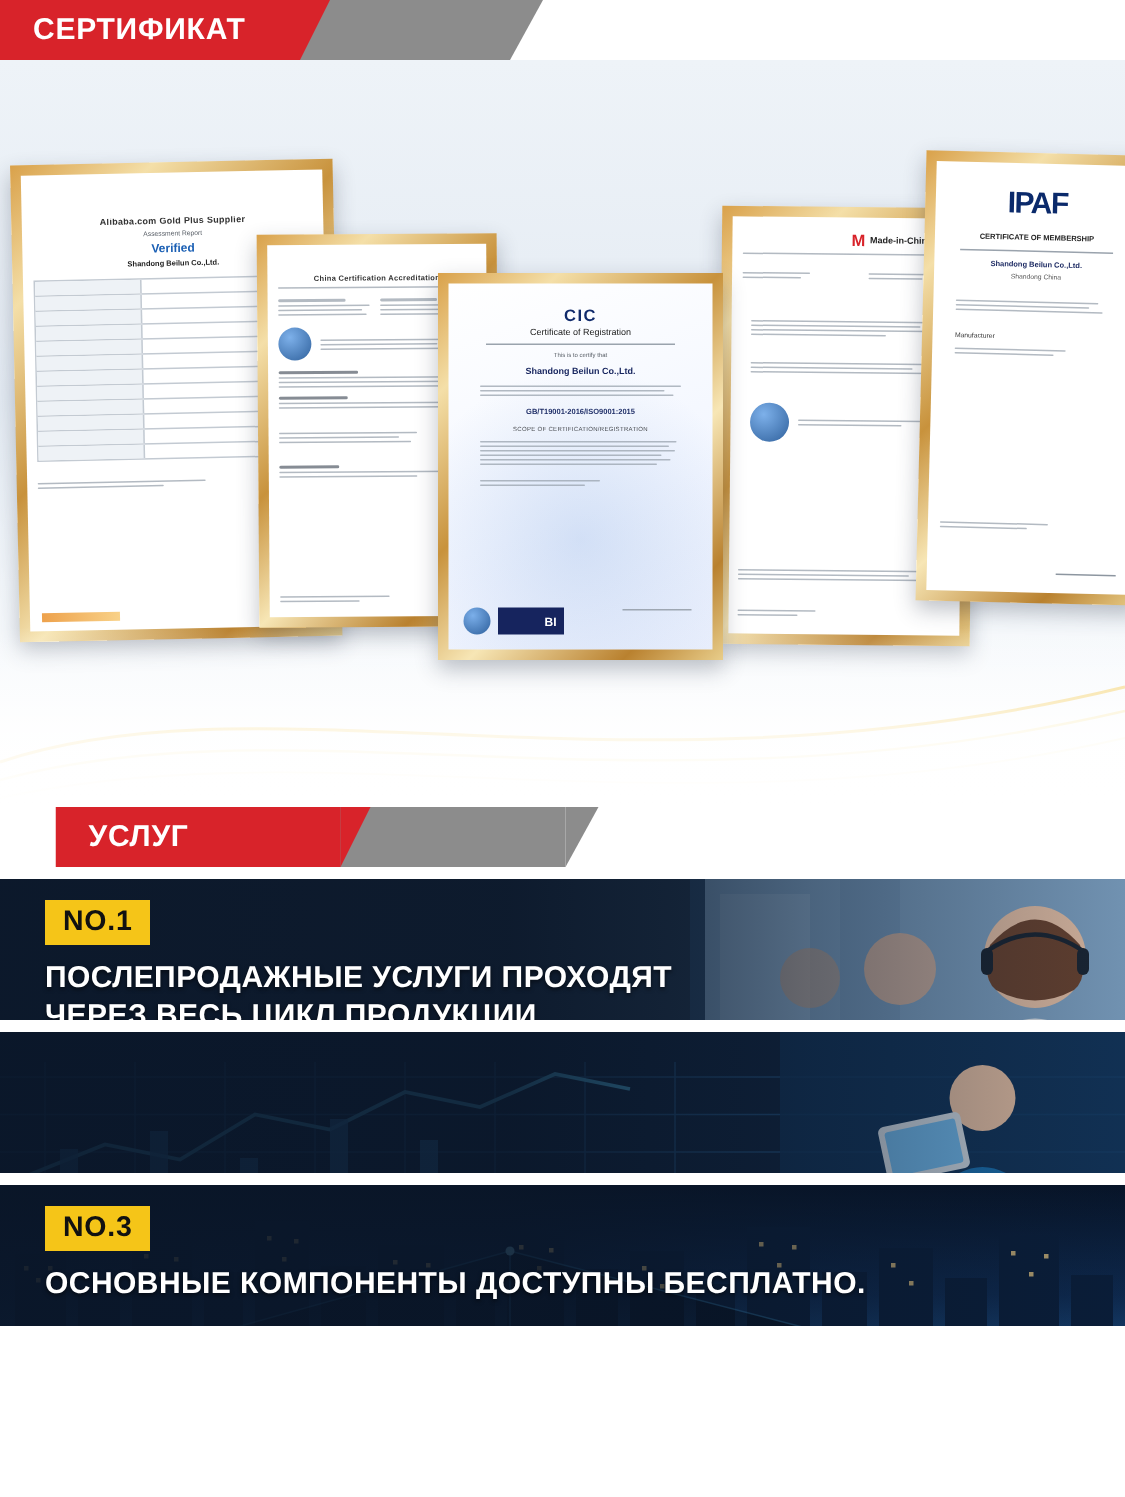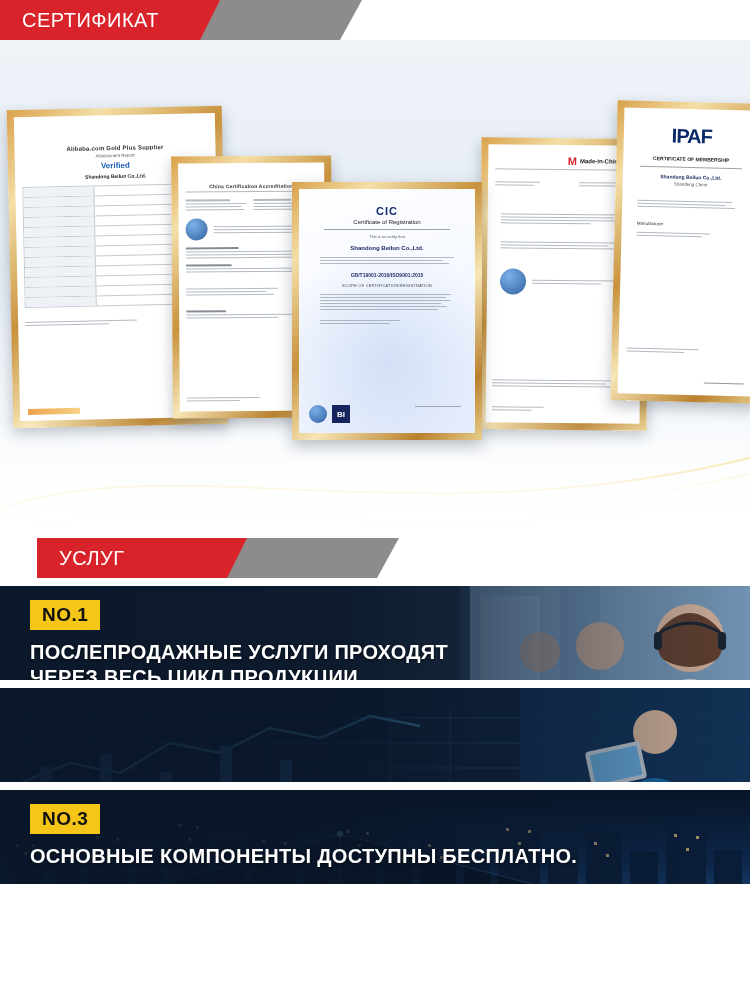--- a/index.html
+++ b/index.html
@@ -64,21 +64,21 @@
     border-right: 22px solid transparent;
   }
   .banner .title {
     position: absolute;
     left: 22px;
     top: 0;
     height: 52px;
     line-height: 40px;
     color: #ffffff;
     font-size: 20px;
-    font-weight: normal;
+    font-weight: bold;
     letter-spacing: 0.5px;
     z-index: 3;
     white-space: nowrap;
   }
 
   
   .cert-block {
     position: relative;
     width: 750px;
     height: 498px;
@@ -425,21 +425,21 @@
           <div class="ln thin" style="width:90%;"></div>
           <div class="ln thin" style="width:95%;"></div>
           <div class="ln thin" style="width:88%;"></div>
         </div>
         <div style="margin-top:10px;padding:0 14px;">
           <div class="ln thin" style="width:60%;"></div>
           <div class="ln thin" style="width:52%;"></div>
         </div>
         <div style="position:absolute;left:10px;bottom:10px;display:flex;gap:5px;align-items:center;">
           <div class="badge-blue" style="position:relative;width:18px;height:18px;"></div>
-          <div style="width:18px;height:18px;background:#16245e;color:#fff;font-size:8px;font-weight:bold;display:flex;align-items:center;justify-content:center;">BI</div>
+          <div style="width:18px;height:18px;background:#16245e;color:#fff;font-size:8px;font-weight:bold;display:flex;align-items:center;justify-content:center;padding-left:26px;">BI</div>
         </div>
         <div style="position:absolute;right:14px;bottom:26px;width:46px;height:14px;border-bottom:1px solid #8d96a0;opacity:.8;"></div>
       </div>
     </div>
 
     <div class="frame" style="left:480px; top:98px; width:168px; height:292px; transform:rotate(0.6deg);">
       <div class="sheet">
         <div class="mic" style="margin-top:6px;justify-content:flex-end;">
           <span class="m">M</span>
           <span>Made-in-China.com</span>

